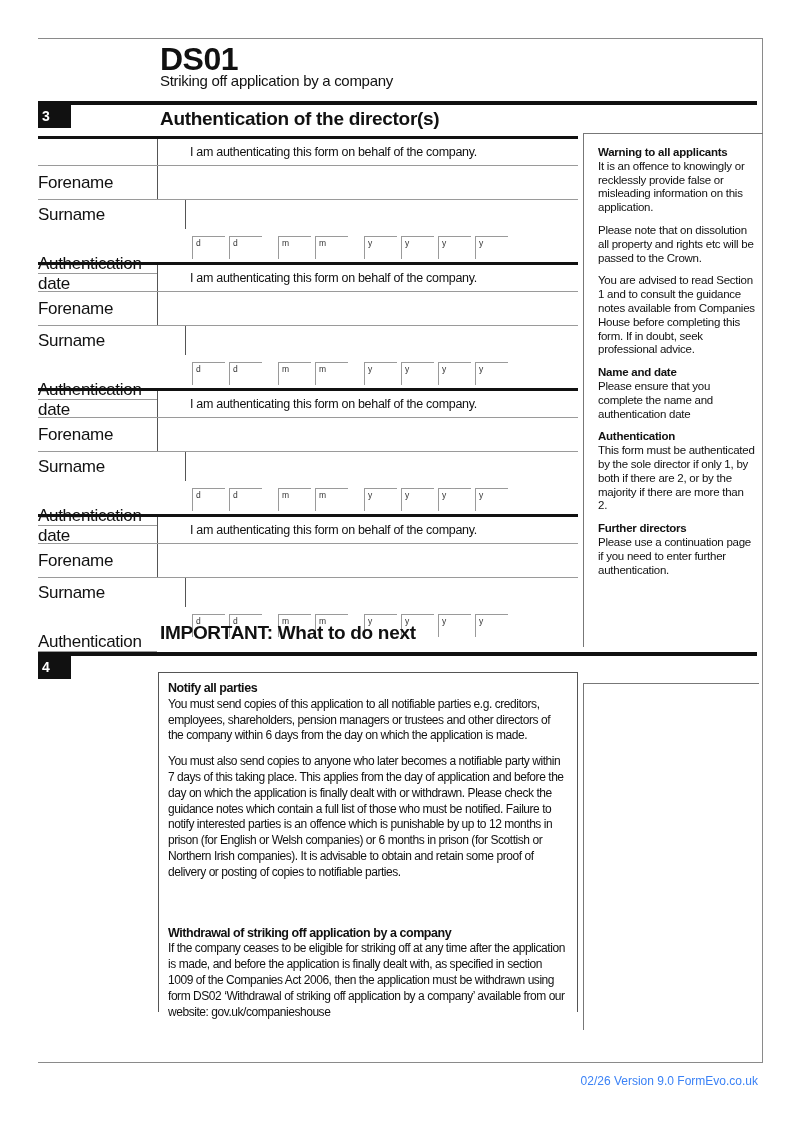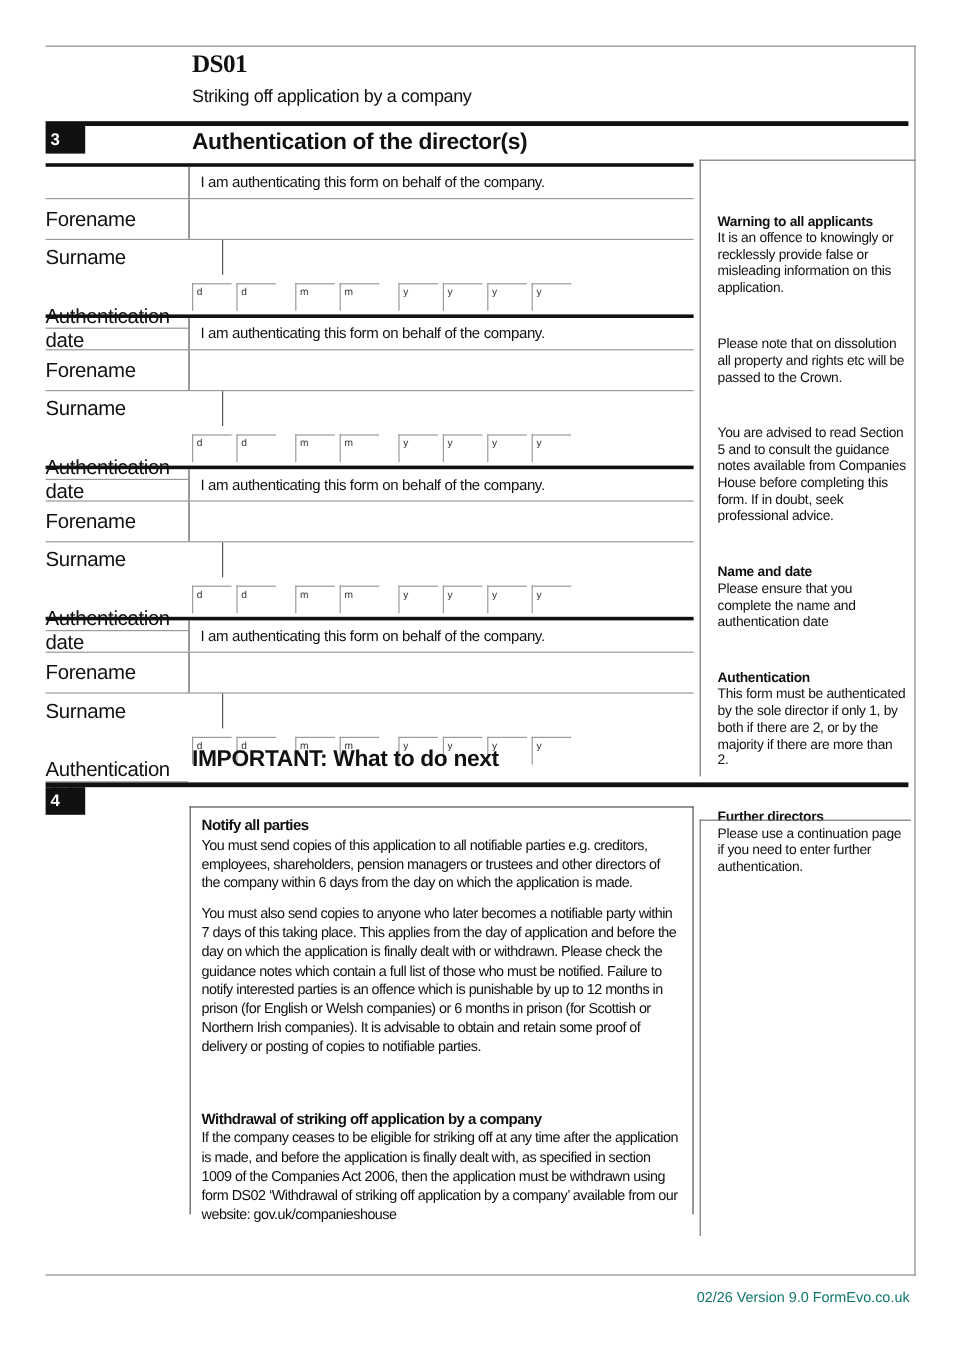--- a/index.html
+++ b/index.html
@@ -15,42 +15,42 @@
   .page-frame {
     left:38px; top:38px; width:725px; height:1025px;
     border-top:1px solid #8a8a8a;
     border-right:1px solid #8a8a8a;
     border-bottom:1px solid #8a8a8a;
   }
 
   
   .ftxt { letter-spacing:-0.35px; }
 
-  .form-code { left:160px; top:41px; font-size:21px; font-weight:600; letter-spacing:-0.5px;font-family:Liberation Serif, serif; }
+  .form-code { left:160px; top:41px; font-size:32px; font-weight:600; letter-spacing:-0.5px; }
   .form-title { left:160px; top:72px; font-size:15px; font-weight:normal; letter-spacing:-0.3px; }
 
   .sec-line { height:4px; background:#111; left:38px; width:719px; }
   .sec-numbox {
     left:38px; width:33px; height:23px; background:#111;
     color:#fff; font-size:14px; font-weight:bold;
     padding-left:4px; line-height:22px;
   }
   .sec-title { left:160px; font-size:19px; font-weight:bold; letter-spacing:-0.3px; }
 
   
   .auth-block {
     left:38px; width:540px; height:126px;
     border-top:3px solid #111;
   }
   .arow { display:flex; width:100%; }
   .arow .lbl {
     width:119px; font-size:17px; display:flex; align-items:center;
     letter-spacing:-0.3px;
   }
-  .arow .fld { flex:1; display:flex; align-items:center; }
+  .arow .fld { flex:1; display:flex; align-items:center;padding-left:32px; }
   .vline { border-left:1.5px solid #555; padding-left:9px; }
   .r-statement { height:26px; }
   .r-statement .fld { font-size:12.5px; letter-spacing:-0.3px; }
   .r-name { height:34px; border-top:1.5px solid #9a9a9a; }
   .r-surname { height:30px; border-top:1.5px solid #9a9a9a;gap:28px; }
   .r-date { height:32px; }
   .r-date .lbl { border-top:1.5px solid #9a9a9a;margin-top:44px; }
   .dboxes { display:flex; align-items:flex-start; padding-top:4px; }
   .dbox {
     width:33px; height:23px; margin-right:4px;
@@ -60,40 +60,40 @@
   .dbox.first { margin-left:3px; }
   .dbox.grp { margin-left:12px; }
 
   
   .sidebar {
     left:583px; top:133px; width:180px; height:514px;
     border-top:1px solid #777; border-left:1px solid #777;
     padding:12px 8px 0 14px;
     font-size:11.5px; line-height:13.8px; letter-spacing:-0.25px;
   }
-  .note { margin-bottom:9px;margin-top:33px; }
+  .note { margin-bottom:9px; }
   .note b { display:block; }
 
   
   .s4-textbox {
     left:158px; top:672px; width:420px; height:340px;
     border:1px solid #555; border-bottom:none;
     padding:8px 9px 0 9px;
     font-size:12px; line-height:15.8px; letter-spacing:-0.45px;
   }
   .s4-textbox .h { font-weight:bold; font-size:12.5px; }
   .s4-textbox p { margin:0 0 10px 0; }
   .s4-textbox .h2gap { margin-top:45px; }
   .s4-emptybox {
     left:583px; top:683px; width:176px; height:347px;
     border-top:1px solid #777; border-left:1px solid #777;
   }
 
   .footer {
-    right:42px; top:1074px; font-size:12px; color:#0f766e; letter-spacing:0;
+    right:42px; top:1074px; font-size:12px; color:#3b82f6; letter-spacing:0;
   }
 </style>
 </head>
 <body>
 
 <div class="abs page-frame"></div>
 
 <div class="abs form-code ftxt">DS01</div>
 <div class="abs form-title">Striking off application by a company</div>
 
@@ -215,21 +215,21 @@
 
 <div class="abs sidebar ftxt">
   <div class="note">
     <b>Warning to all applicants</b>
     <span>It is an offence to knowingly or recklessly provide false or misleading information on this application.</span>
   </div>
   <div class="note">
     <span>Please note that on dissolution all property and rights etc will be passed to the Crown.</span>
   </div>
   <div class="note">
-    <span>You are advised to read Section 5 and to consult the guidance notes available from Companies House before completing this form. If in doubt, seek professional advice.</span>
+    <span>You are advised to read Section 1 and to consult the guidance notes available from Companies House before completing this form. If in doubt, seek professional advice.</span>
   </div>
   <div class="note">
     <b>Name and date</b>
     <span>Please ensure that you complete the name and authentication date</span>
   </div>
   <div class="note">
     <b>Authentication</b>
     <span>This form must be authenticated by the sole director if only 1, by both if there are 2, or by the majority if there are more than 2.</span>
   </div>
   <div class="note">

